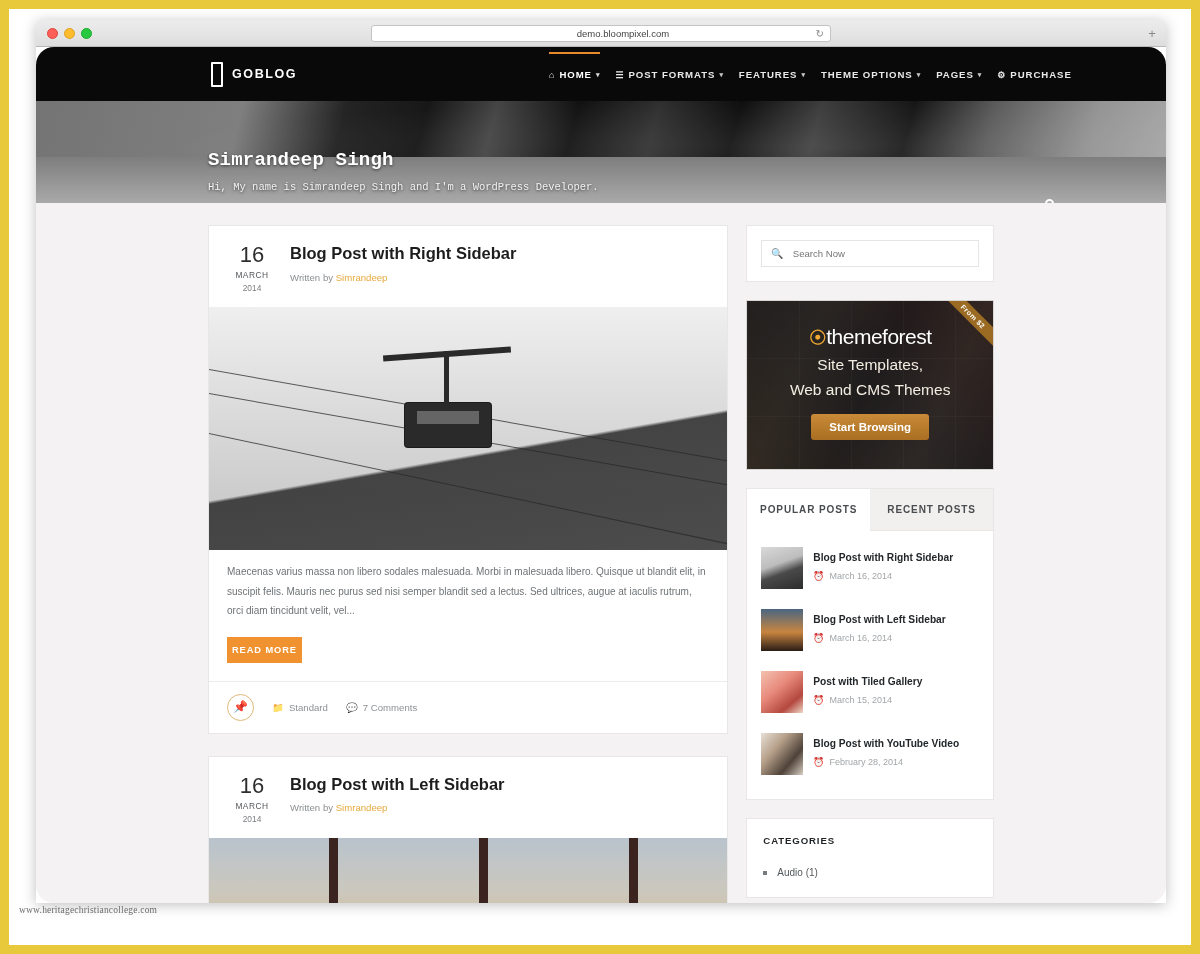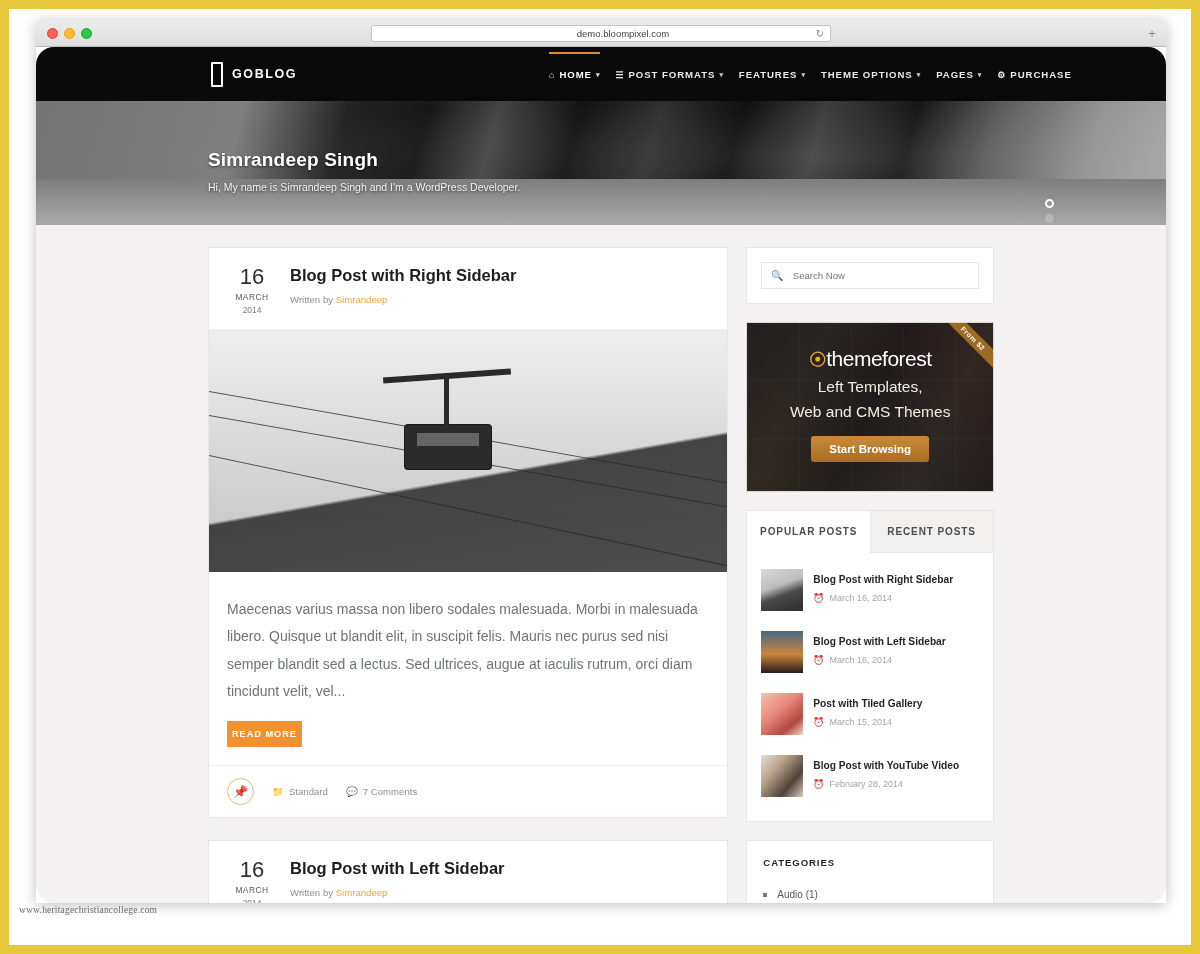--- a/index.html
+++ b/index.html
@@ -81,22 +81,23 @@
   .navitem.active { color: #ffffff; }
   .navitem.active::before {
     content:""; position:absolute; top: 0; left: 0; right: 0;
     height: 2px; background: #e8892b;
   }
   .caret { font-size: 7px; opacity: .85; }
   .nicon { font-size: 9px; }
 
   
   .hero {
-    height: 124px; position: relative; overflow: hidden;
+    height: 102px; position: relative; overflow: hidden;
     background: #6d6d6d;
+    font-family: Liberation Mono, monospace;
   }
   .hero-img {
     position: absolute; inset: 0;
     background:
       radial-gradient(ellipse at 70% 45%, rgba(255,255,255,.12), transparent 60%),
       linear-gradient(105deg,#8e8e8e 0%, #9b9b9b 18%, #2c2c2c 27%, #1d1d1d 34%,
         #555 40%, #161616 47%, #3a3a3a 54%, #111 61%, #4a4a4a 68%, #1a1a1a 76%,
         #6f6f6f 83%, #b5b5b5 92%, #cfcfcf 100%);
     filter: grayscale(1);
   }
@@ -164,21 +165,21 @@
   }
 
   .media-sunset {
     position:absolute; inset:0;
     background: linear-gradient(to bottom,
       #b9c3cd 0%, #cbc8bd 22%, #d8b98e 44%, #cf9a63 62%, #7e5a45 78%, #3a2a22 100%);
   }
   .beam-v { position:absolute; top:0; bottom:0; width: 9px; background: #3b2420; }
 
   .post-excerpt {
-    padding: 24px 18px 0 18px; font-size: 14px; line-height: 1.95;
+    padding: 12px 18px 0 18px; font-size: 10px; line-height: 1.95;
     color: #6f7376;
   }
   .readmore {
     display: inline-block; margin: 16px 0 0 18px; padding: 8px 5px;
     background: #f0922f; color: #fff; font-size: 9.3px; font-weight: 700;
     letter-spacing: .9px; border: 0; cursor: pointer;
   }
   .post-foot {
     margin-top: 18px; border-top: 1px solid #eeebeb;
     display: flex; align-items: center; gap: 18px; padding: 12px 18px;
@@ -418,21 +419,21 @@
           </div>
 
           <div class="ad">
             <div class="ad-tiles"></div>
             <div class="ad-shade"></div>
             <div class="ribbon">From $2</div>
             <div class="ad-inner">
               <div class="ad-brand">
                 <span class="leaf">⦿</span><span>themeforest</span>
               </div>
-              <div class="ad-line">Left Templates,</div>
+              <div class="ad-line">Site Templates,</div>
               <div class="ad-line">Web and CMS Themes</div>
               <span class="ad-btn">Start Browsing</span>
             </div>
           </div>
 
           <div class="widget">
             <div class="tabs">
               <div class="tab active">POPULAR POSTS</div>
               <div class="tab">RECENT POSTS</div>
             </div>

